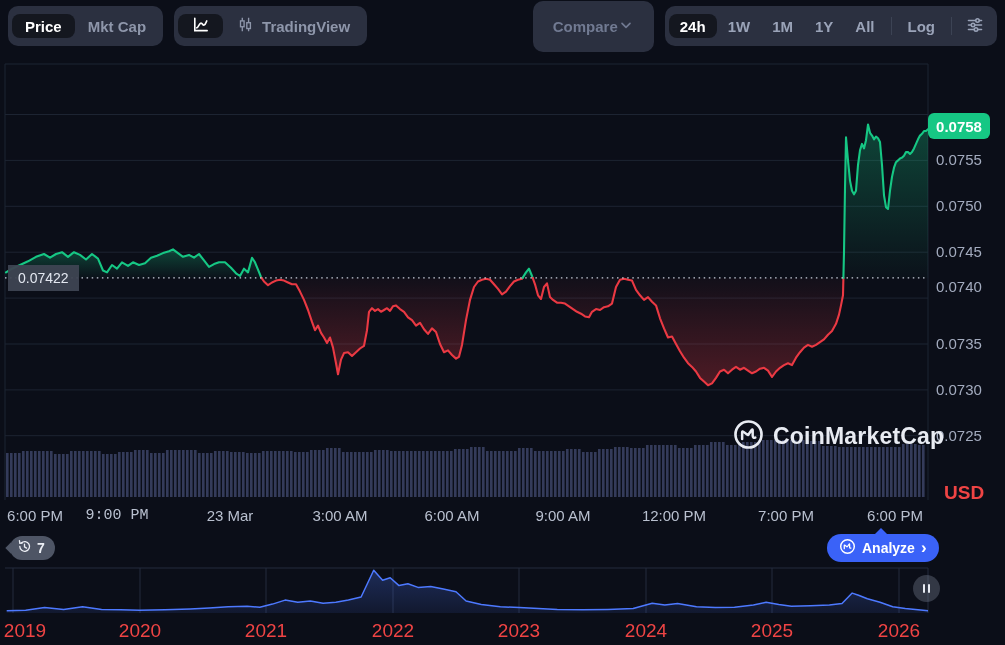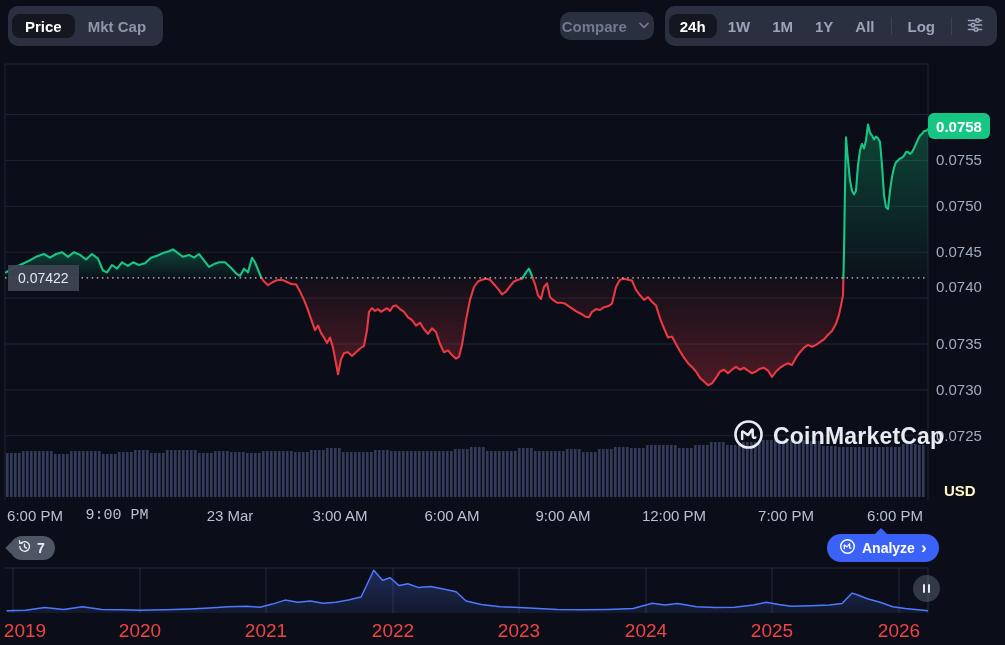--- a/index.html
+++ b/index.html
@@ -10,34 +10,34 @@
 
   
   .toolbar{position:absolute;left:0;top:0;width:100%;height:52px;display:flex;
            align-items:center;padding:0 8px;box-sizing:border-box;gap:11px;z-index:3;}
   .seg-group{background:#2b3040;border-radius:10px;padding:4px;display:flex;
              align-items:center;height:40px;box-sizing:border-box;}
   .seg{background:transparent;border:none;color:#8e96aa;font:700 15px "Liberation Sans",sans-serif;
        padding:0 13px;height:24px;border-radius:8px;display:flex;align-items:center;gap:8px;cursor:pointer;}
   .seg.active{background:#14171f;color:#fff;}
   .spacer{flex:1;}
-  .compare-btn{background:#2b3040;border:none;border-radius:10px;height:28px;padding:0 2px;
-               color:#717a92;font:700 15px "Liberation Sans",sans-serif;display:flex;gap:9px;
+  .compare-btn{background:#2b3040;border:none;border-radius:10px;height:51px;padding:0 20px;
+               color:#717a92;font:700 15px "Liberation Sans",sans-serif;display:flex;
                align-items:center;cursor:pointer;}
   .ranges .seg{padding:4px 11px;font-weight:700;color:#9aa3b8;}
   .ranges .seg.active{color:#fff;}
   .divider{width:1px;height:18px;background:#3c4354;margin:0 5px;}
   .icon-btn{background:transparent;border:none;padding:0 8px;height:32px;display:flex;
             align-items:center;cursor:pointer;}
 
   
   .y-tick{position:absolute;left:936px;font-size:15px;color:#a3abbe;z-index:2;}
   .x-tick{position:absolute;top:507px;transform:translateX(-50%);font-size:15px;color:#b9c0cf;z-index:2;white-space:nowrap;}
   .year-tick{position:absolute;top:620px;transform:translateX(-50%);font-size:19px;color:#ef4444;z-index:2;}
-  .usd-label{position:absolute;left:944px;top:482px;font-size:15px;font-weight:700;color:#fef9c3;z-index:2;}
+  .usd-label{position:absolute;left:944px;top:482px;font-size:19px;font-weight:700;color:#ef4444;z-index:2;}
   .price-badge{position:absolute;left:928px;top:113px;width:62px;height:26px;border-radius:6px;
                display:flex;align-items:center;justify-content:center;font-size:15px;font-weight:700;
                color:#fff;z-index:2;}
   .baseline-pill{position:absolute;left:8px;top:265px;height:26px;border-radius:0;padding:0 10px;
                  background:rgba(62,68,82,0.95);display:flex;align-items:center;font-size:14px;
                  color:#e3e7f0;z-index:2;}
 
   
   .watermark{position:absolute;left:733px;top:419px;display:flex;align-items:center;gap:9px;
              z-index:2;color:#e8ebf2;}
@@ -367,20 +367,41 @@
 <div class="toolbar">
   <div class="seg-group">
     <button class="seg active">
       <span>Price</span>
     </button>
     <button class="seg">
       <span>Mkt Cap</span>
     </button>
   </div>
 
+  <div class="seg-group">
+    <button class="seg active">
+      <span>
+        <svg width="19" height="19" viewBox="0 0 20 20" fill="none">
+          <path d="M4 3.5 V16.5 H17" stroke="#fff" stroke-width="1.7" stroke-linecap="round"></path>
+          <path d="M6 13.5 C8 13.5 8.5 8.5 10.5 8.5 C12.5 8.5 12 11.2 13.8 10.6 C15.4 10.1 15.9 7.4 16.6 6.2" stroke="#fff" stroke-width="1.7" stroke-linecap="round"></path>
+        </svg>
+      </span>
+    </button>
+    <button class="seg">
+      <span>
+        <svg width="18" height="19" viewBox="0 0 20 20" fill="none" stroke="#8e96aa" stroke-width="1.5">
+          <line x1="7" y1="2.5" x2="7" y2="17.5"></line>
+            <rect x="5" y="6" width="4" height="6.5" fill="#2b3040"></rect>
+          <line x1="14" y1="2.5" x2="14" y2="17.5"></line>
+            <rect x="12" y="8" width="4" height="6.5" fill="#2b3040"></rect>
+        </svg>
+      </span>
+      <span>TradingView</span>
+    </button>
+  </div>
 
   <div class="spacer"></div>
 
   <button class="compare-btn">
     <span>Compare</span>
     <span>
       <svg width="16" height="16" viewBox="0 0 20 20" fill="none">
         <path d="M5 8 L10 13 L15 8" stroke="#717a92" stroke-width="2" stroke-linecap="round" stroke-linejoin="round"></path>
       </svg>
     </span>

